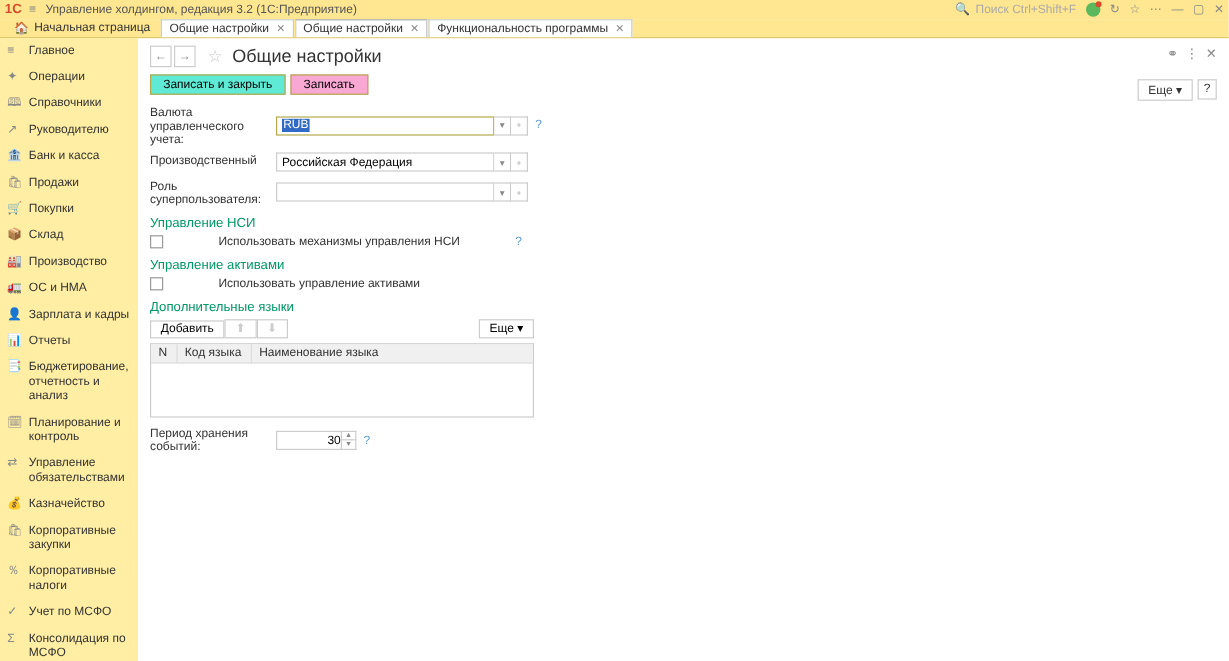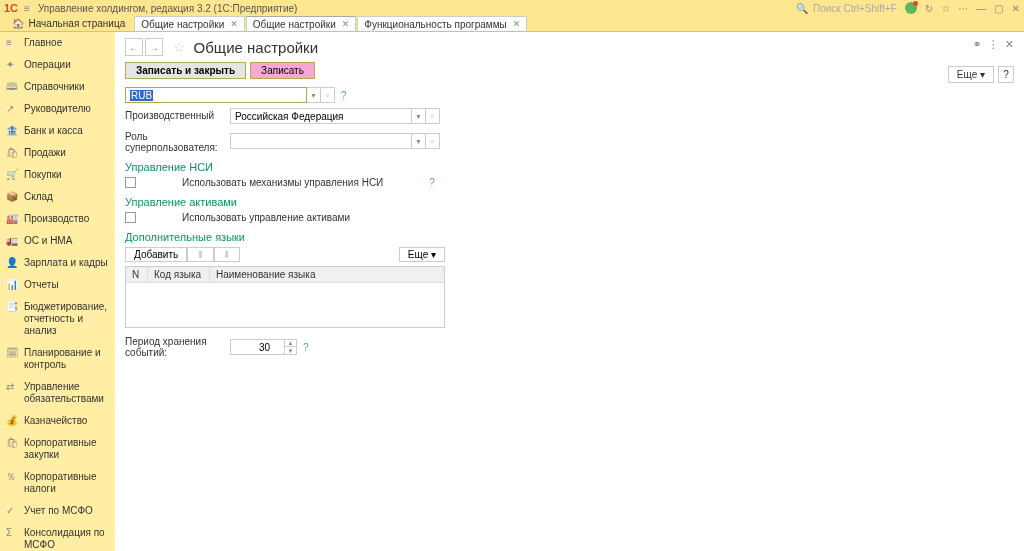--- a/index.html
+++ b/index.html
@@ -32,21 +32,21 @@
   .content { flex: 1; background: #fff; padding: 6px 10px; overflow: auto; position: relative; }
   .page-header { display: flex; align-items: center; margin-bottom: 6px; }
   .nav-btn { width: 18px; height: 18px; border: 1px solid #ccc; background: #fff; display: flex; align-items: center; justify-content: center; margin-right: 2px; cursor: pointer; color: #888; font-size: 10px; }
   .star-icon { margin: 0 8px; color: #ccc; font-size: 14px; }
   .page-title { font-size: 15px; font-weight: normal; }
   .header-actions { position: absolute; right: 10px; top: 6px; display: flex; align-items: center; gap: 6px; color: #888; }
   .icon-btn { cursor: pointer; }
   
   .toolbar { display: flex; align-items: center; gap: 4px; margin-bottom: 8px; }
   .btn { border: 1px solid #b5a94c; padding: 2px 10px; font-size: 10px; cursor: pointer; background: #f9a8d4; }
-  .btn-primary { background: #e5e5e5; font-weight: bold; }
+  .btn-primary { background: #5eead4; }
   .btn-more { position: absolute; right: 30px; top: 34px; border: 1px solid #ccc; padding: 2px 8px; cursor: pointer; background: #fff; font-size: 10px; }
   .btn-help-top { position: absolute; right: 10px; top: 34px; border: 1px solid #ccc; width: 16px; text-align: center; padding: 2px 0; cursor: pointer; background: #fff; font-size: 10px; }
   
   .form-row { display: flex; align-items: center; margin-bottom: 5px; font-size: 10px; }
   .form-row.multi { align-items: flex-start; }
   .form-label { width: 105px; flex: 0 0 105px; color: #333; padding-top: 2px; }
   .form-input-wrap { flex: 0 0 210px; display: flex; }
   .form-input { flex: 1; border: 1px solid #ccc; height: 16px; padding: 0 4px; font-size: 10px; }
   .input-val-sel { background: #316ac5; color: #fff; padding: 0 1px; }
   .input-btn { width: 14px; height: 16px; border: 1px solid #ccc; border-left: none; background: #fff; display: flex; align-items: center; justify-content: center; font-size: 8px; color: #888; cursor: pointer; }
@@ -62,21 +62,21 @@
   
   .table { border: 1px solid #ccc; width: 320px; height: 62px; }
   .thead { background: #f0f0f0; display: flex; border-bottom: 1px solid #ddd; font-size: 10px; }
   .th { padding: 2px 6px; border-right: 1px solid #ddd; }
   .th.n { width: 22px; }
   .th.code { width: 62px; }
   .th.name { flex: 1; border-right: none; }
   
   .retention-row { display: flex; align-items: center; margin-top: 8px; font-size: 10px; }
   .retention-label { width: 105px; }
-  .num-input { width: 55px; height: 16px; border: 1px solid #ccc; text-align: right; padding: 0 14px; font-size: 10px; }
+  .num-input { width: 55px; height: 16px; border: 1px solid #ccc; text-align: right; padding: 0 0; font-size: 10px; }
   .spinner-wrap { display: flex; flex-direction: column; }
   .spinner { width: 12px; height: 8px; border: 1px solid #ccc; border-left: none; font-size: 6px; display: flex; align-items: center; justify-content: center; color: #888; cursor: pointer; line-height: 1; }
 </style>
 </head>
 <body>
 
 <div class="title-bar">
   <span class="tb-logo">1С</span>
   <span class="tb-menu">≡</span>
   <span class="tb-title">Управление холдингом, редакция 3.2  (1С:Предприятие)</span>
@@ -216,20 +216,21 @@
     </div>
 
     <div class="toolbar">
       <button class="btn btn-primary">Записать и закрыть</button>
       <button class="btn">Записать</button>
     </div>
     <div class="btn-more">Еще ▾</div>
     <div class="btn-help-top">?</div>
 
     <div class="form-row">
+      <div class="form-label">Валюта управленческого учета:</div>
       <div class="form-input-wrap">
         <div class="form-input" style="border-color:#b5a94c;display:flex;align-items:center;">
           <span class="input-val-sel">RUB</span>
         </div>
         <div class="input-btn">▾</div>
         <div class="input-btn">▫</div>
       </div>
       <span class="help-icon">?</span>
     </div>
 

